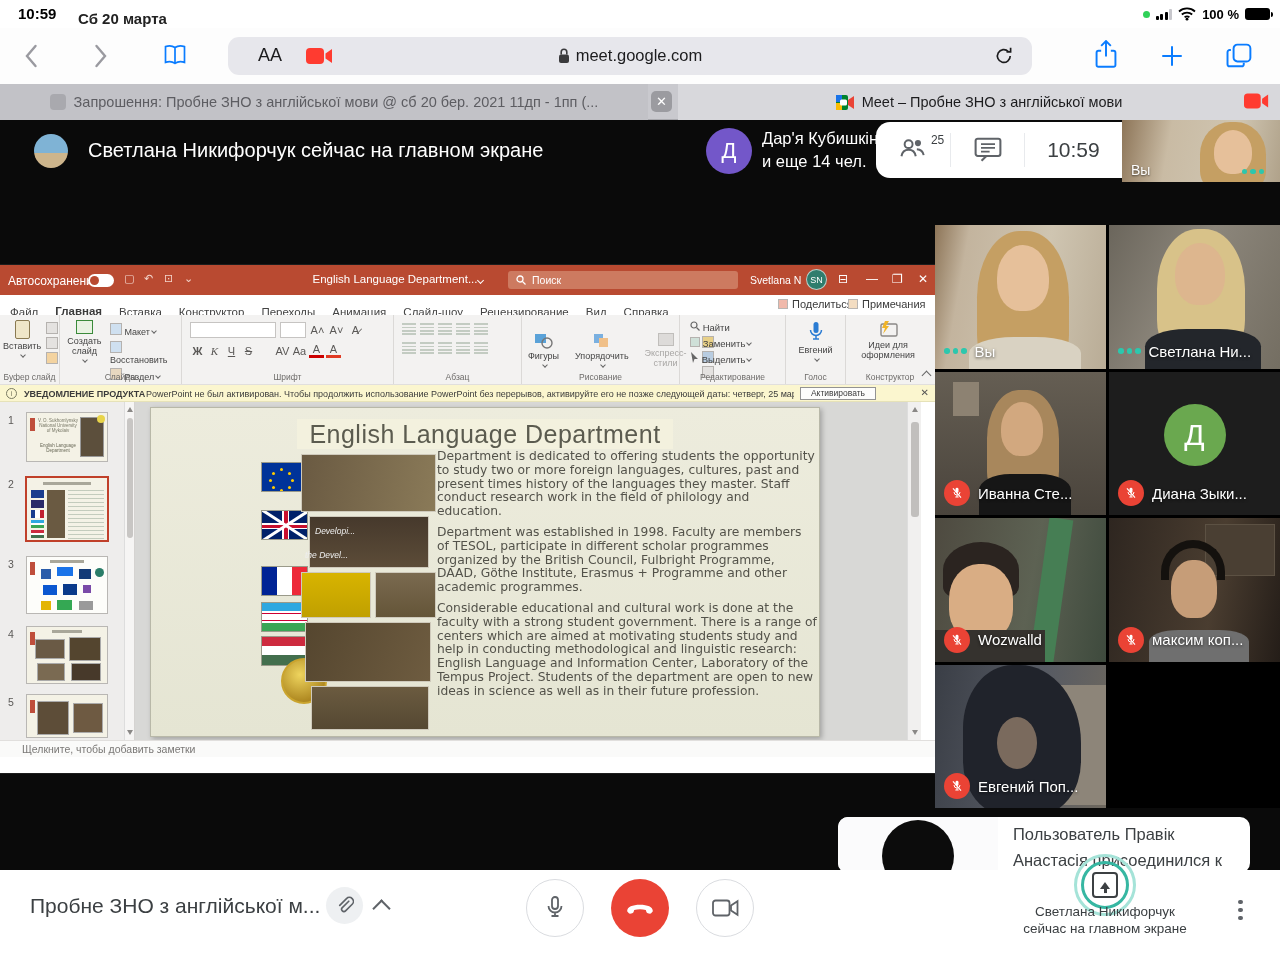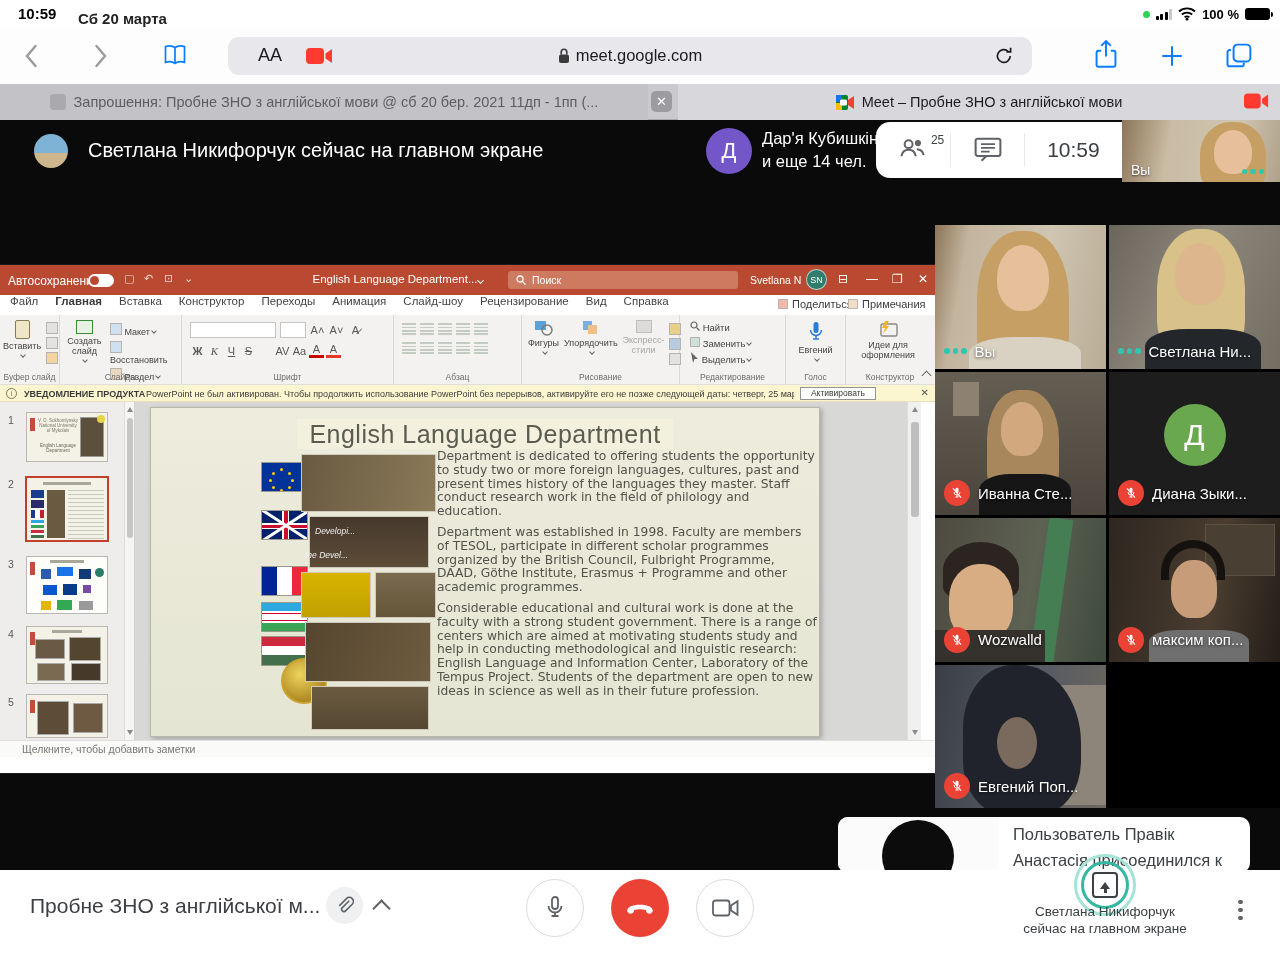--- a/index.html
+++ b/index.html
@@ -112,21 +112,21 @@
 .ptitle .auto{position:absolute;left:8px;top:9px;font-size:12px}
 .toggle{position:absolute;left:88px;top:9px;width:26px;height:13px;border-radius:7px;background:#fff}
 .toggle i{position:absolute;left:2px;top:2px;width:9px;height:9px;border-radius:50%;background:#b94a31;display:block}
 .tico{position:absolute;top:7px;color:#f3d5cb;font-size:11px}
 .doctitle{position:absolute;left:395px;top:8px;transform:translateX(-50%);font-size:11.5px;white-space:nowrap}
 .tcaret{position:absolute;left:478px;top:13px;width:5px;height:5px;border-right:1.2px solid #fff;border-bottom:1.2px solid #fff;transform:rotate(45deg)}
 .psearch{position:absolute;left:508px;top:6px;width:230px;height:18px;border-radius:3px;background:#cd7a60;display:flex;align-items:center;gap:6px;padding-left:8px;color:#fff;font-size:10.5px}
 .puser{position:absolute;left:750px;top:9px;font-size:10.5px}
 .sn{position:absolute;left:806px;top:4px;width:21px;height:21px;border-radius:50%;background:#2f7d6d;border:1.5px solid rgba(255,255,255,.65);font-size:9px;display:flex;align-items:center;justify-content:center}
 .winbtn{position:absolute;top:8px;color:#fff;font-size:12px;line-height:12px}
-.pmenu{position:absolute;left:0;top:30px;width:935px;height:34px;background:#fff;display:flex;gap:17px;padding-left:10px;font-size:11.5px;color:#444}
+.pmenu{position:absolute;left:0;top:30px;width:935px;height:34px;background:#fff;display:flex;align-items:center;gap:17px;padding-left:10px;font-size:11.5px;color:#444}
 .pmenu .sel{font-weight:700;color:#3b3b3b;border-bottom:2.5px solid #c8432a;padding-bottom:1px}
 .share-btn{position:absolute;left:778px;top:33px;font-size:11px;color:#3b3b3b;display:flex;gap:4px;align-items:center}
 .comm-btn{position:absolute;left:848px;top:33px;font-size:11px;color:#3b3b3b;display:flex;gap:4px;align-items:center}
 .mini{display:inline-block;width:10px;height:10px;background:#e8e6e4;border:1px solid #b9b6b3}
 .ribbon{position:absolute;left:0;top:50px;width:935px;height:70px;background:#f3f2f1;border-bottom:1px solid #e1dfdd;display:flex}
 .rg{position:relative;border-right:1px solid #dbd9d7;flex:none}
 .rgl{position:absolute;bottom:2px;left:0;right:0;text-align:center;font-size:8.5px;color:#6e6c6a;white-space:nowrap;overflow:hidden}
 .vbtn{display:flex;flex-direction:column;align-items:center;gap:2px;font-size:9px;color:#444;text-align:center}
 .c7{display:inline-block;width:4px;height:4px;border-right:1px solid #666;border-bottom:1px solid #666;transform:rotate(45deg);margin-left:2px;vertical-align:2px}
 .mi{width:12px;height:12px;background:#e4e2e0;border:1px solid #b5b2af;display:inline-block}
@@ -432,21 +432,21 @@
           <div style="display:flex;gap:4px;padding:7px 8px 0">
             <span class="li"></span>
             <span class="li"></span>
             <span class="li"></span>
             <span class="li"></span>
             <span class="li"></span>
           </div>
           <div class="rgl">Абзац</div>
         </div>
         <div class="rg" style="width:158px">
-          <div style="display:flex;gap:5px;padding:5px 6px 0">
+          <div style="display:flex;gap:16px;padding:18px 6px 0">
             <div class="vbtn">
               <svg width="20" height="16" viewBox="0 0 20 16">
                   <rect x="1" y="1" width="11" height="9" fill="#5aa2d8"></rect>
                   <circle cx="13" cy="10" r="5" fill="none" stroke="#777" stroke-width="1.4"></circle>
                 </svg>
               <span>Фигуры</span>
                 <span class="c7"></span>
             </div>
             <div class="vbtn">
               <svg width="20" height="16" viewBox="0 0 20 16">

